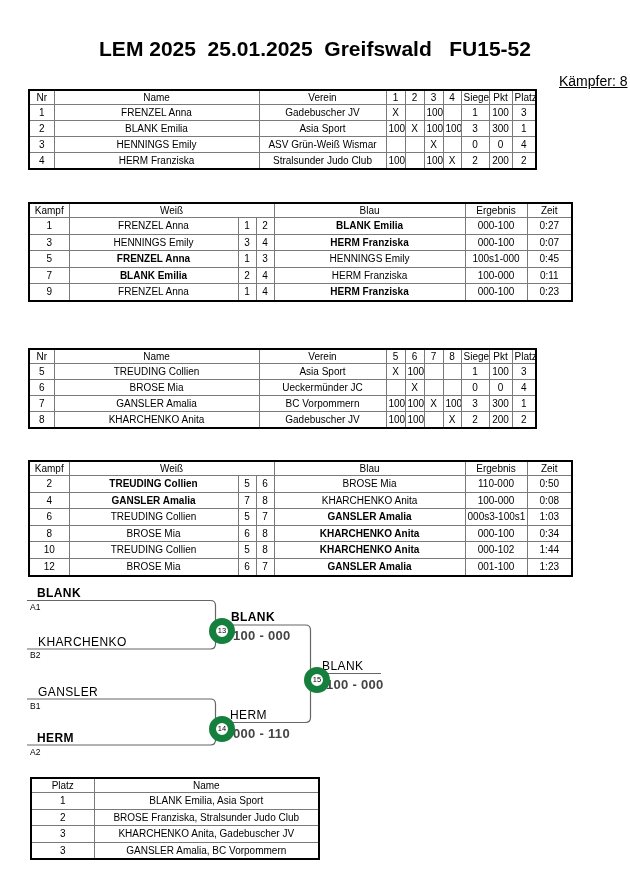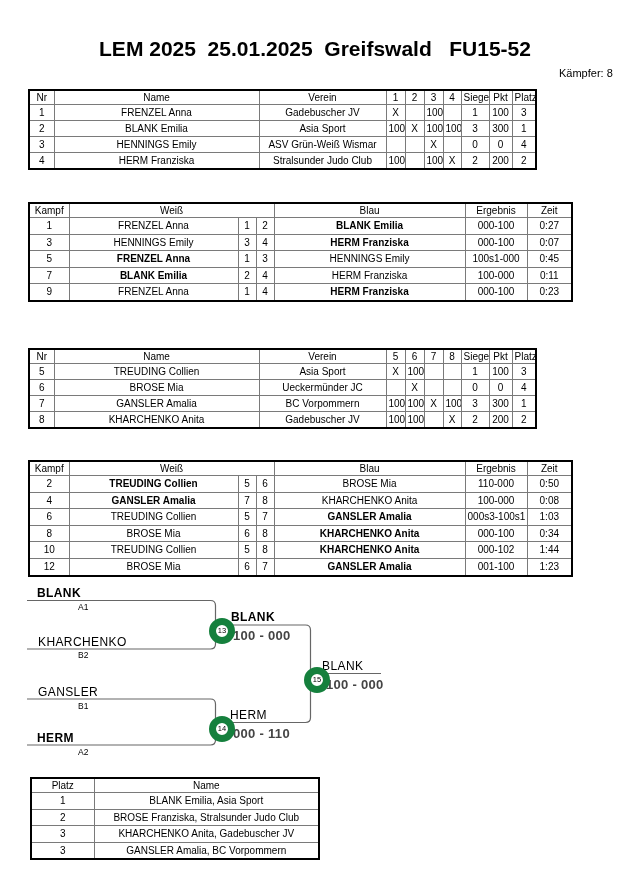--- a/index.html
+++ b/index.html
@@ -1,38 +1,38 @@
 <!DOCTYPE html>
 <html><head>
 <meta charset="utf-8">
 <style>
   html,body{margin:0;padding:0;}
   body{width:630px;height:891px;background:#fff;color:#000;
        font-family:"Liberation Sans",sans-serif;position:relative;overflow:hidden;}
   .main-title{position:absolute;left:0;top:37px;width:630px;text-align:center;
               font-size:21px;font-weight:bold;white-space:pre;}
-  .count{position:absolute;left:559px;top:67px;font-size:11px;}
+  .count{position:absolute;left:559px;top:73px;font-size:14px;text-decoration:underline;}
   .sec-title{position:absolute;transform:translateX(-50%);font-size:16px;
              font-weight:normal;white-space:nowrap;margin-top:48px;}
   table.grid{position:absolute;border-collapse:collapse;table-layout:fixed;
              border:2px solid #000;background:#fff;}
   .grid th,.grid td{border:1px solid #7a7a7a;font-size:10px;padding:0 2px;
              white-space:nowrap;overflow:hidden;text-align:center;}
   .grid th{font-weight:normal;height:13px;line-height:13px;}
   .grid td{height:15px;line-height:15px;}
   table.kampf td{height:15.6px;line-height:15.6px;}
   table.erg td{height:15.5px;line-height:15.5px;}
   .la{text-align:left;padding:0 2px 0 4px;}
   .thL{border-left:2px solid #000;}
   .bold{font-weight:bold;}
   .name-head{padding-right:68px;}
   .weiss-head{padding-right:36px;}
   .bsvg{position:absolute;left:0;top:0;pointer-events:none;}
   .bname{position:absolute;font-size:12px;white-space:nowrap;letter-spacing:.4px;}
-  .seed{position:absolute;font-size:8.5px;margin-left:48px;}
+  .seed{position:absolute;font-size:8.5px;}
   .score{position:absolute;font-size:13px;color:#444;letter-spacing:.3px;font-weight:bold;}
   .node{position:absolute;width:12px;height:12px;border:7px solid #15803d;border-radius:50%;
         background:#fff;font-size:7.5px;line-height:12px;text-align:center;z-index:2;}
 </style>
 </head>
 <body>
 
 <div class="main-title">LEM 2025  25.01.2025  Greifswald   FU15-52</div>
 <div class="count">Kämpfer: 8</div>
 

